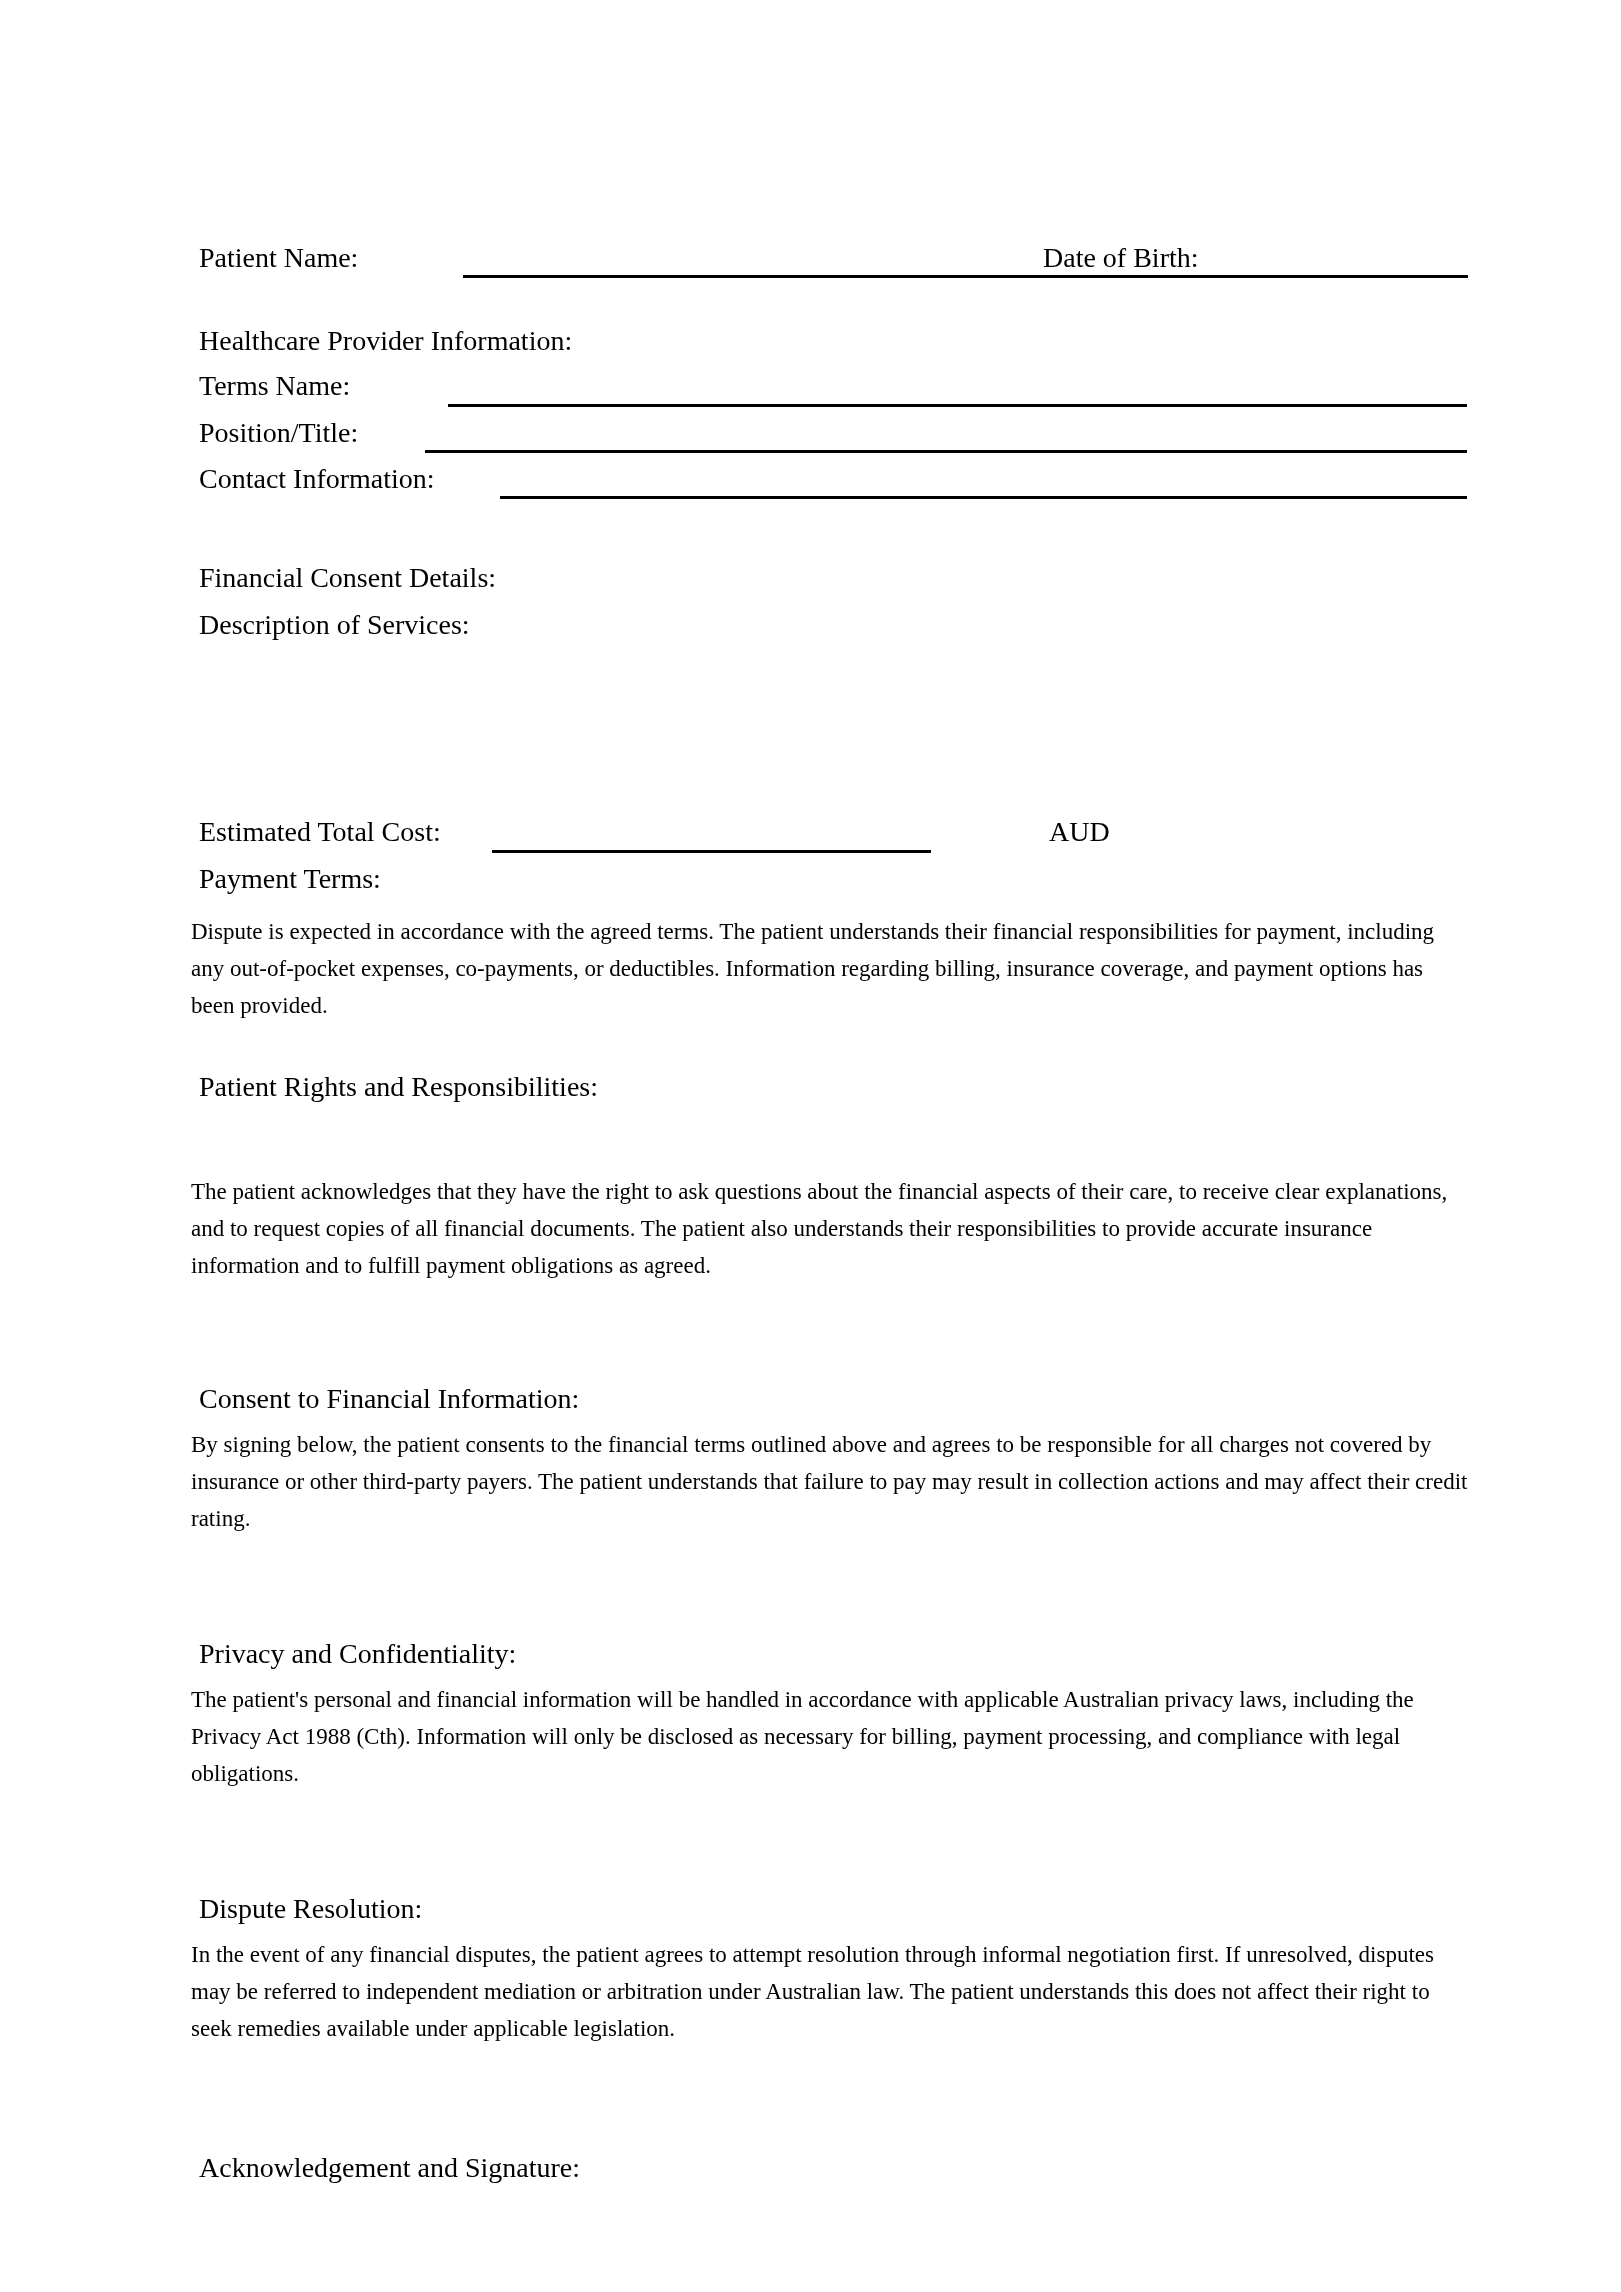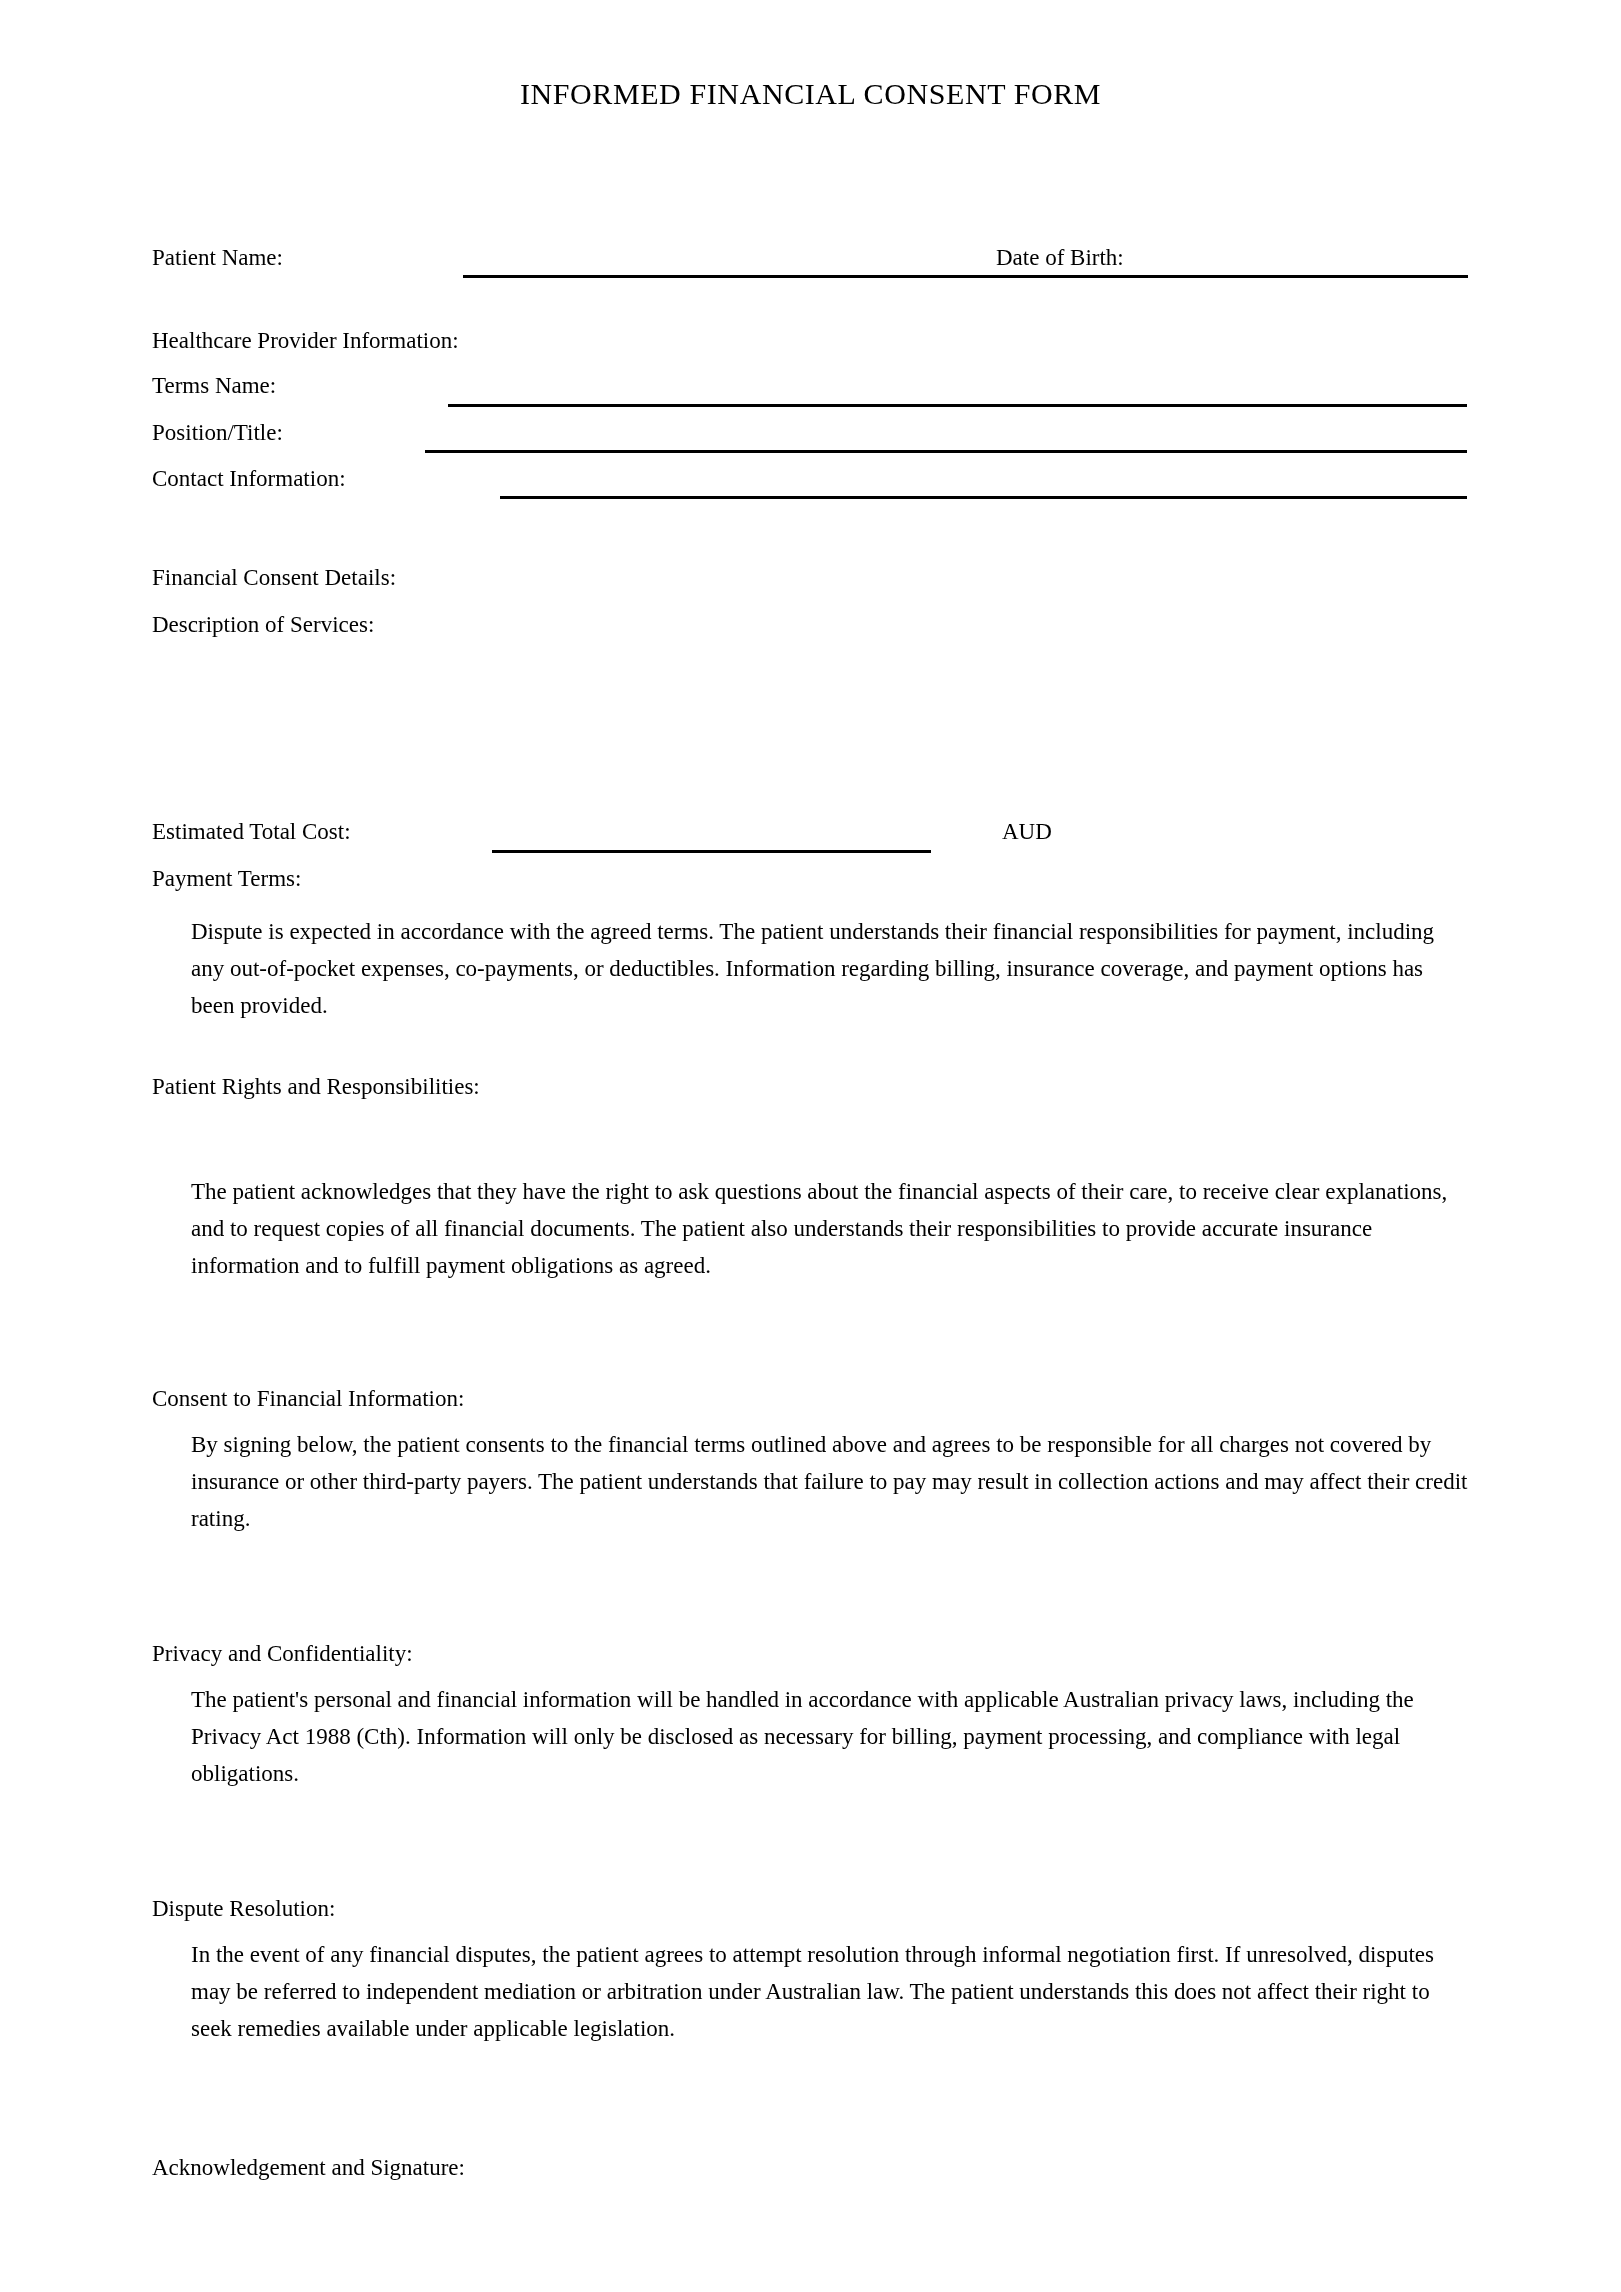--- a/index.html
+++ b/index.html
@@ -31,44 +31,44 @@
     text-align: center;
     font-size: 30px;
     line-height: 39px;
     letter-spacing: 0.6px;
     white-space: nowrap;
   }
 
   
   .line {
     position: absolute;
-    font-size: 23px;
+    font-size: 28px;
     line-height: 30px;
     white-space: nowrap;
+    margin-left: 47px;
   }
   .para {
     position: absolute;
     font-size: 23px;
     line-height: 37px;
     text-align: left;
   }
 
   
   .rule {
     position: absolute;
     height: 0;
     border-top: 3.9px solid #000000;
   }
 </style>
 </head>
 <body>
 
 <div class="page">
 
-  <div class="doc-title">INFORMED FINANCIAL CONSENT FORM</div>
 
   <div class="line" style="left:152px; top:243px;">Patient Name:</div>
 
   <div class="line" style="left:996px; top:243px;">Date of Birth:</div>
 
   <div class="rule" style="left:463px; top:275px; width:1005px;"></div>
 
   <div class="line" style="left:152px; top:326px;">Healthcare Provider Information:</div>
 
   <div class="line" style="left:152px; top:371px;">Terms Name:</div>

